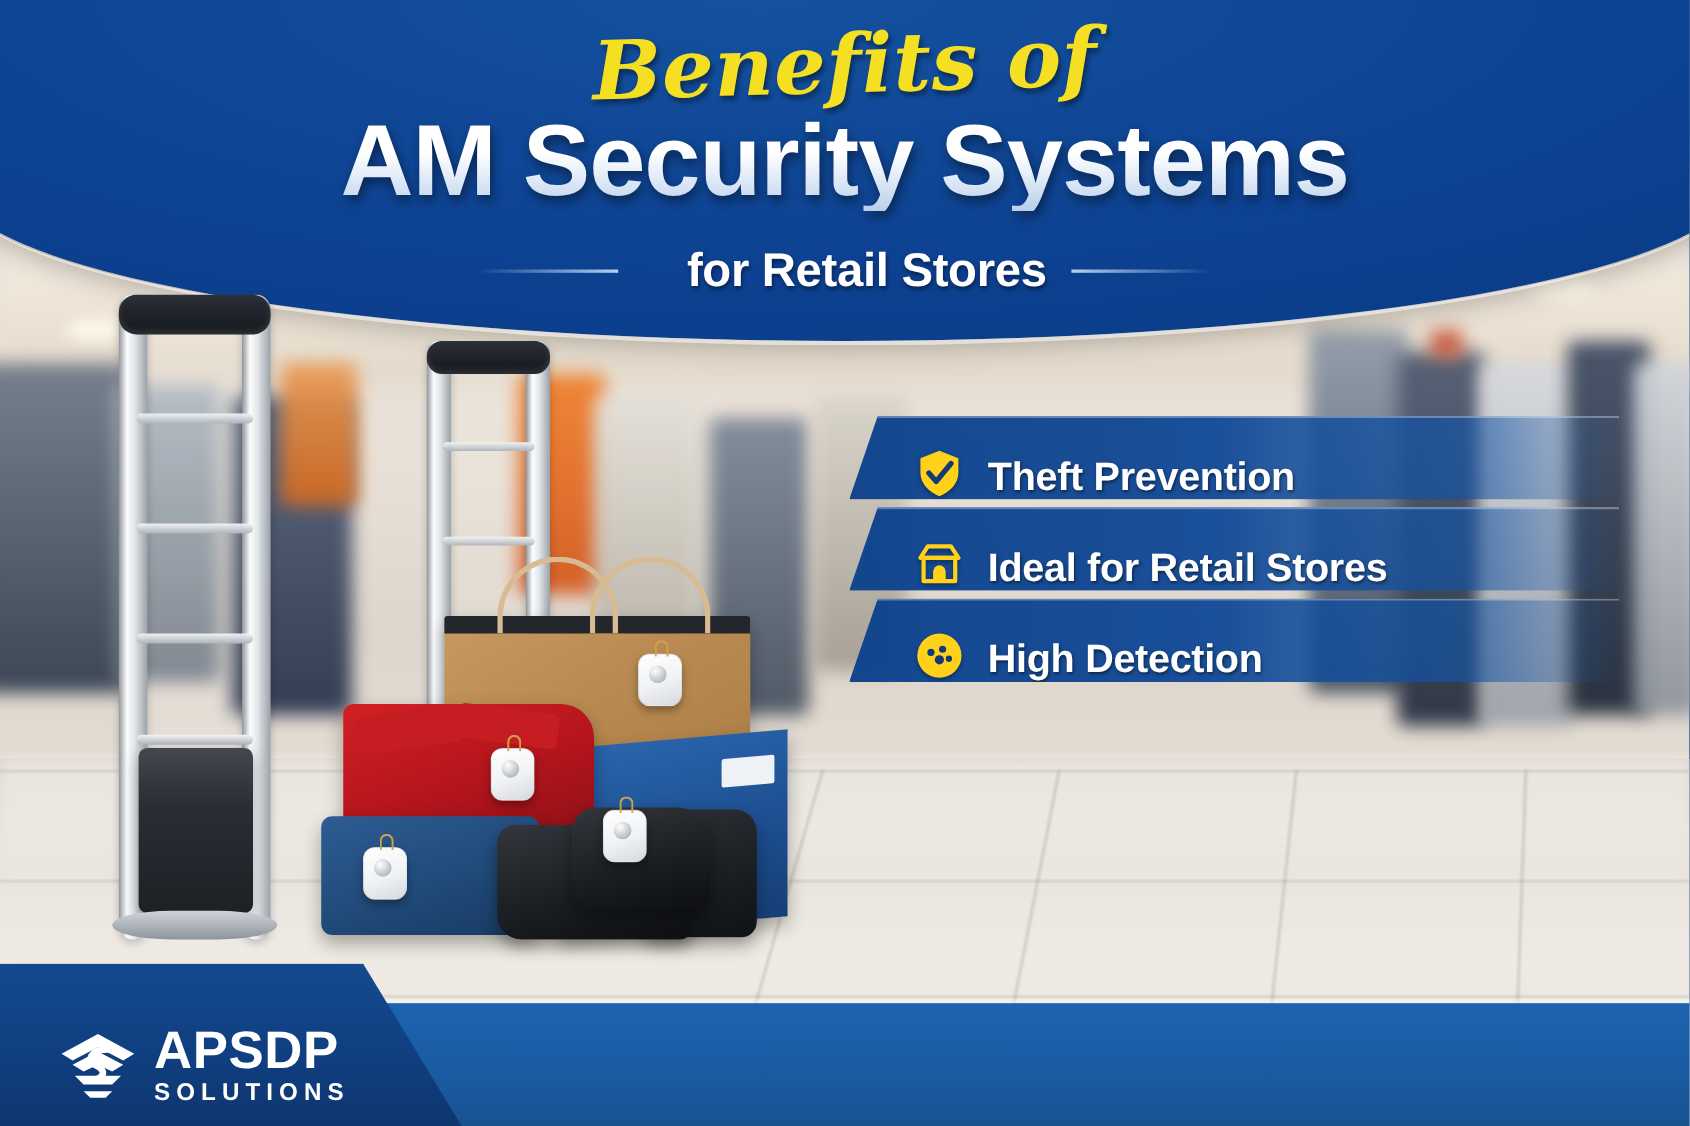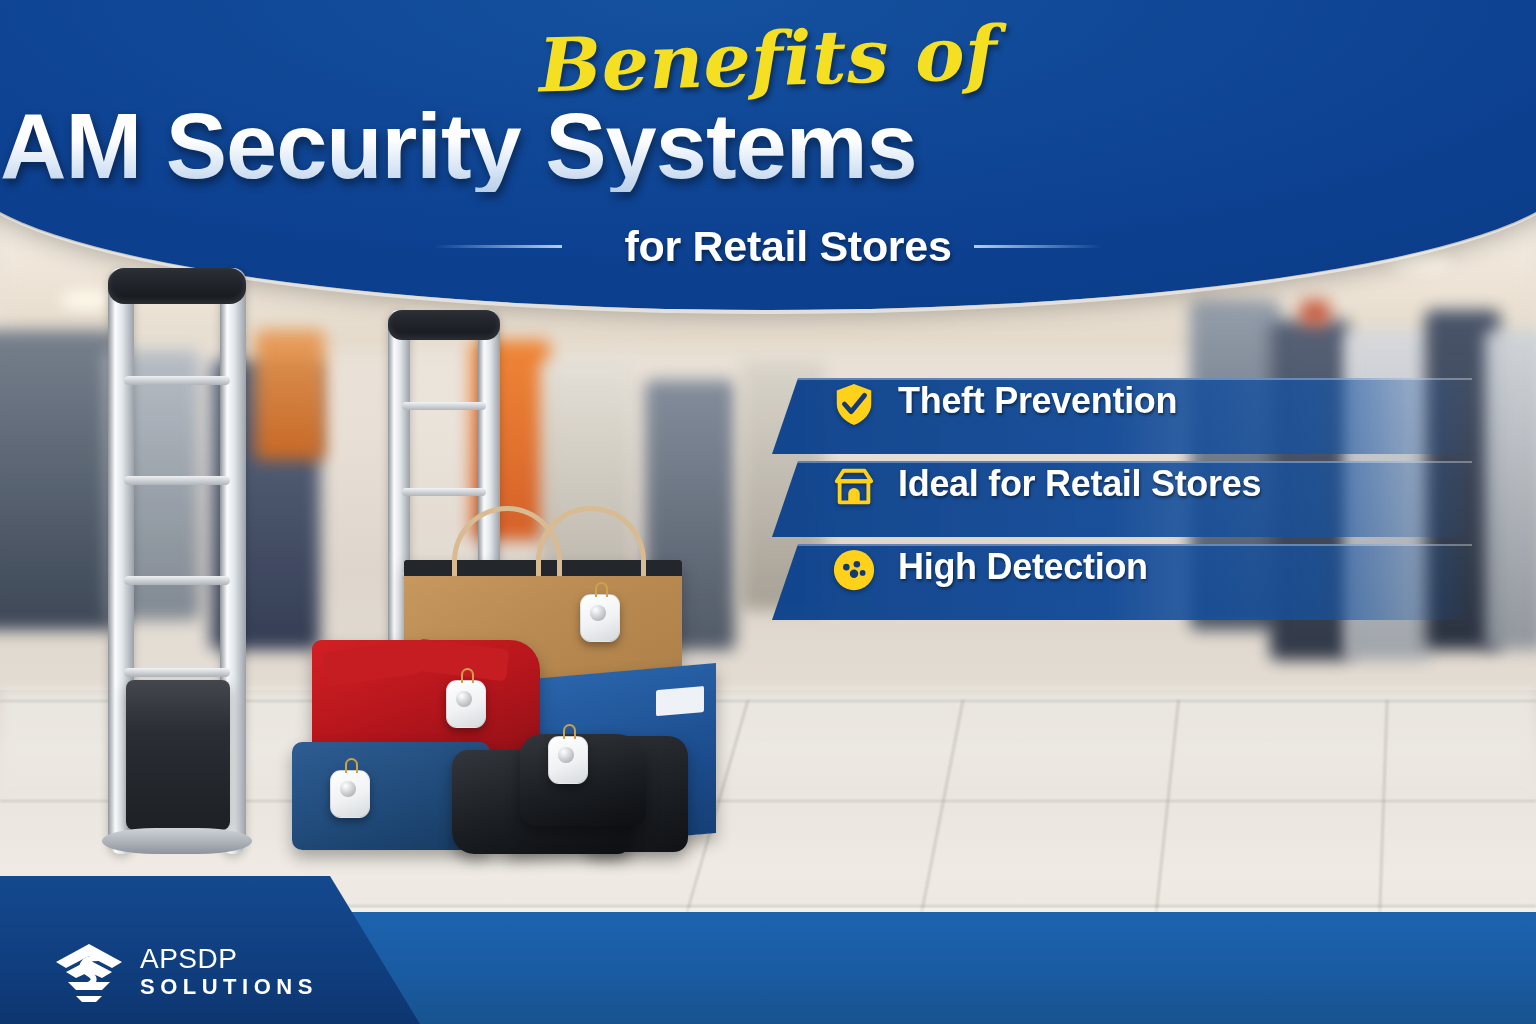--- a/index.html
+++ b/index.html
@@ -31,21 +31,21 @@
       box-shadow:0 6px 26px rgba(0,0,0,.28); }
   .header-rim { position:absolute; left:-40px; top:-60px; width:1616px; height:374px;
       border-bottom-left-radius:52% 40%; border-bottom-right-radius:52% 40%;
       border-bottom:4px solid rgba(255,255,255,.55); filter:blur(.7px); }
 
   .script { position:absolute; left:0; top:16px; width:100%; text-align:center;
       font-family:"DejaVu Serif", serif; font-style:italic; font-weight:bold;
       font-size:74px; color:#F5DF23; letter-spacing:.5px;
       text-shadow:2px 4px 5px rgba(0,0,0,.42); transform:rotate(-1.6deg); }
 
-  .headline { position:absolute; left:0; top:100px; width:100%; text-align:left;
+  .headline { position:absolute; left:0; top:100px; width:100%; text-align:center;
       font-size:92px; font-weight:bold; letter-spacing:-1px; line-height:1;
       background:linear-gradient(180deg,#ffffff 0%,#ffffff 42%,#dbe7f6 72%,#b9cfe9 100%);
       -webkit-background-clip:text; background-clip:text; color:transparent;
       filter:drop-shadow(2px 5px 5px rgba(0,0,0,.45)); }
 
   .subwrap { position:absolute; left:0; top:222px; width:100%;
       display:flex; align-items:center; justify-content:center; gap:22px; }
   .subline { width:128px; height:3px;
       background:linear-gradient(90deg,rgba(255,255,255,0),rgba(190,215,245,.95)); }
   .subline.r { background:linear-gradient(270deg,rgba(255,255,255,0),rgba(190,215,245,.95)); }
@@ -93,21 +93,21 @@
   .amtag { position:absolute; width:40px; height:48px; border-radius:11px;
       background:linear-gradient(160deg,#ffffff 0%,#f0f2f4 55%,#d7dadd 100%);
       box-shadow:0 4px 8px rgba(0,0,0,.34); border:1px solid rgba(0,0,0,.08); }
   .amtag:after { content:""; position:absolute; left:9px; top:10px; width:16px; height:16px;
       border-radius:50%; background:radial-gradient(circle at 35% 30%,#fff,#9aa0a6); }
   .amtag .pin { position:absolute; left:14px; top:-13px; width:13px; height:15px;
       border:2px solid #cfa14a; border-bottom:none; border-radius:7px 7px 0 0; }
 
   
   .benefits { position:absolute; left:772px; top:378px; width:700px; }
-  .bar { position:relative; height:76px; margin-bottom:7px; display:flex; align-items:flex-start;
+  .bar { position:relative; height:76px; margin-bottom:7px; display:flex; align-items:flex-end;
       padding-left:58px;
       background:linear-gradient(90deg, rgba(13,66,140,.97) 0%, rgba(15,72,150,.95) 48%,
                  rgba(20,82,163,.72) 78%, rgba(24,86,166,.18) 96%, rgba(24,86,166,0) 100%);
       clip-path:polygon(26px 0, 100% 0, 100% 100%, 0 100%);
       box-shadow:0 3px 7px rgba(0,0,0,.22);
       border-top:2px solid rgba(255,255,255,.32); }
   .bar .icon { width:48px; height:48px; flex:0 0 48px; margin-right:20px;
       display:flex; align-items:center; justify-content:center; }
   .bar .icon svg { width:46px; height:46px; display:block;
       filter:drop-shadow(0 2px 2px rgba(0,0,0,.35)); }
@@ -119,21 +119,21 @@
       background:linear-gradient(180deg,#1c63ae 0%,#1a5ca4 50%,#17538f 100%); }
   .foot-band-top { position:absolute; left:0; bottom:112px; width:100%; height:4px;
       background:rgba(255,255,255,.35); }
   .foot-left { position:absolute; left:0; bottom:0; width:420px; height:148px;
       background:linear-gradient(180deg,#14498f 0%,#103f80 55%,#0d3670 100%);
       clip-path:polygon(0 0, 330px 0, 420px 100%, 0 100%);
       box-shadow:4px 0 14px rgba(0,0,0,.25); }
   .logo-wrap { position:absolute; left:52px; bottom:18px; width:330px; }
   .logo-row { display:flex; align-items:center; gap:14px; }
   .logo-mark { width:74px; height:66px; flex:0 0 74px; }
-  .logo-text .l1 { font-size:28px; font-weight:normal; color:#fff; line-height:.95;
+  .logo-text .l1 { font-size:48px; font-weight:bold; color:#fff; line-height:.95;
       letter-spacing:.5px; }
   .logo-text .l2 { font-size:22px; font-weight:bold; color:#fff; letter-spacing:5.5px;
       line-height:1.25; }
   .tagline { margin-top:7px; font-size:18px; font-weight:bold; color:#eef4fb;
       letter-spacing:.4px; padding-left:16px; }
   .url { position:absolute; right:0; bottom:0; width:1120px; height:112px;
       display:flex; align-items:center; justify-content:center;
       font-size:40px; font-weight:bold; color:#fff; letter-spacing:-.2px;
       text-shadow:1px 2px 4px rgba(0,0,0,.4); padding-right:110px; }
 </style>

